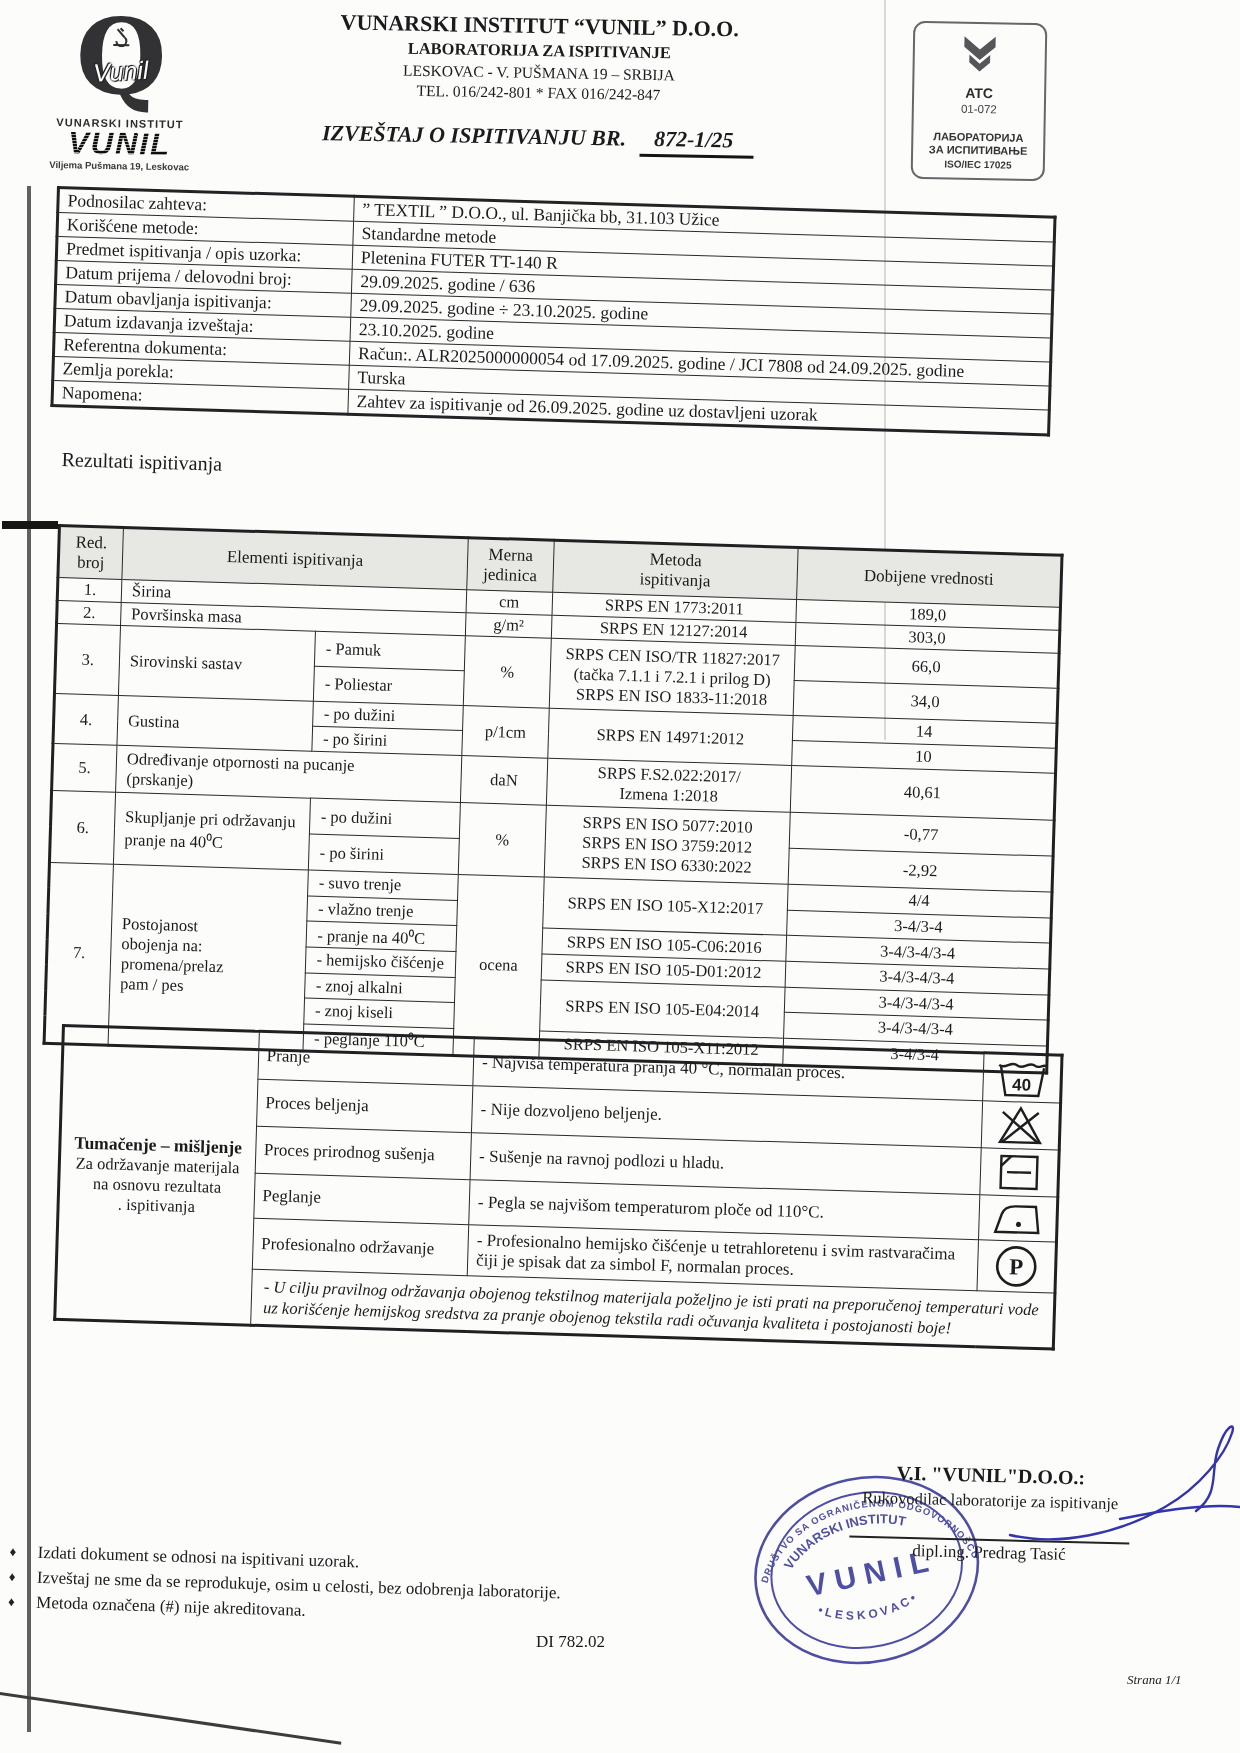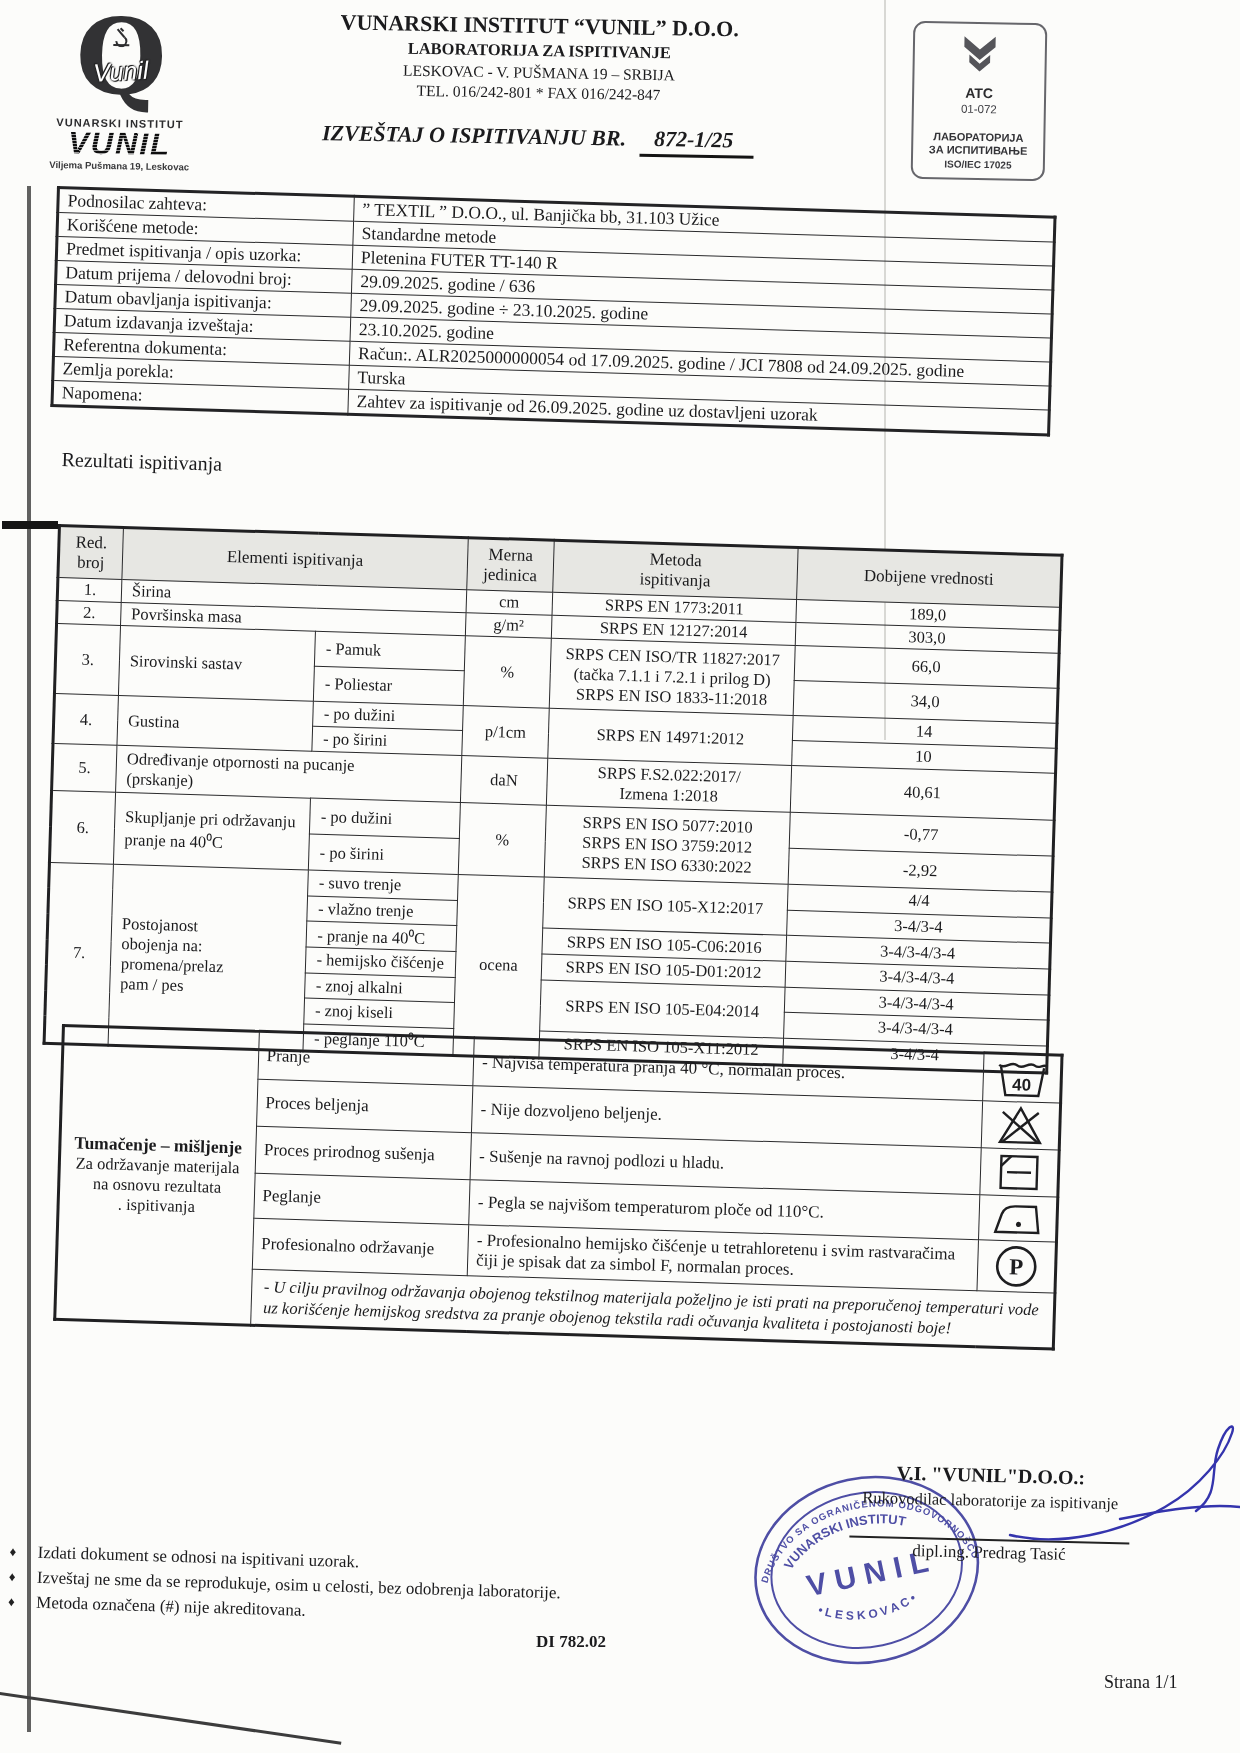--- a/index.html
+++ b/index.html
@@ -72,27 +72,27 @@
   .care .cs{font-size:16.5px;}
   .care td.clabel{height:40px;}
   .care td.note{font-style:italic;font-size:16.5px;padding:6px 12px;line-height:21px;}
   .care td.sym{text-align:center;padding:2px;}
   .care svg{display:block;margin:0 auto;}
 
   
   .bullets{position:absolute;left:10px;top:1542px;width:760px;font-size:17px;}
   .bullets .row{display:flex;margin-bottom:5px;align-items:flex-start;}
   .bullets .b{width:28px;font-size:13px;color:#222;padding-top:2px;}
-  .di{position:absolute;left:536px;top:1632px;font-size:17px;font-weight:bold;}
+  .di{position:absolute;left:536px;top:1632px;font-size:17px;font-weight:normal;}
   .sig{position:absolute;left:815px;top:1464px;width:350px;text-align:center;transform:rotate(1.4deg);}
   .sig .co{font-size:20px;font-weight:bold;}
   .sig .role{font-size:16.5px;margin-top:4px;}
   .sig .line{border-top:2px solid #222;width:280px;margin:28px auto 2px;}
   .sig .name{font-size:17px;}
-  .page-num{position:absolute;left:1104px;top:1672px;font-size:18px;}
+  .page-num{position:absolute;left:1127px;top:1672px;font-size:13px;font-style:italic;}
 
   .stamp{position:absolute;left:742px;top:1462px;transform:rotate(-12deg);opacity:.9;}
   .sig-squiggle{position:absolute;left:1000px;top:1415px;}
 </style>
 </head>
 <body>
 
 <div class="page">
 
   <div class="scan-vline"></div>

